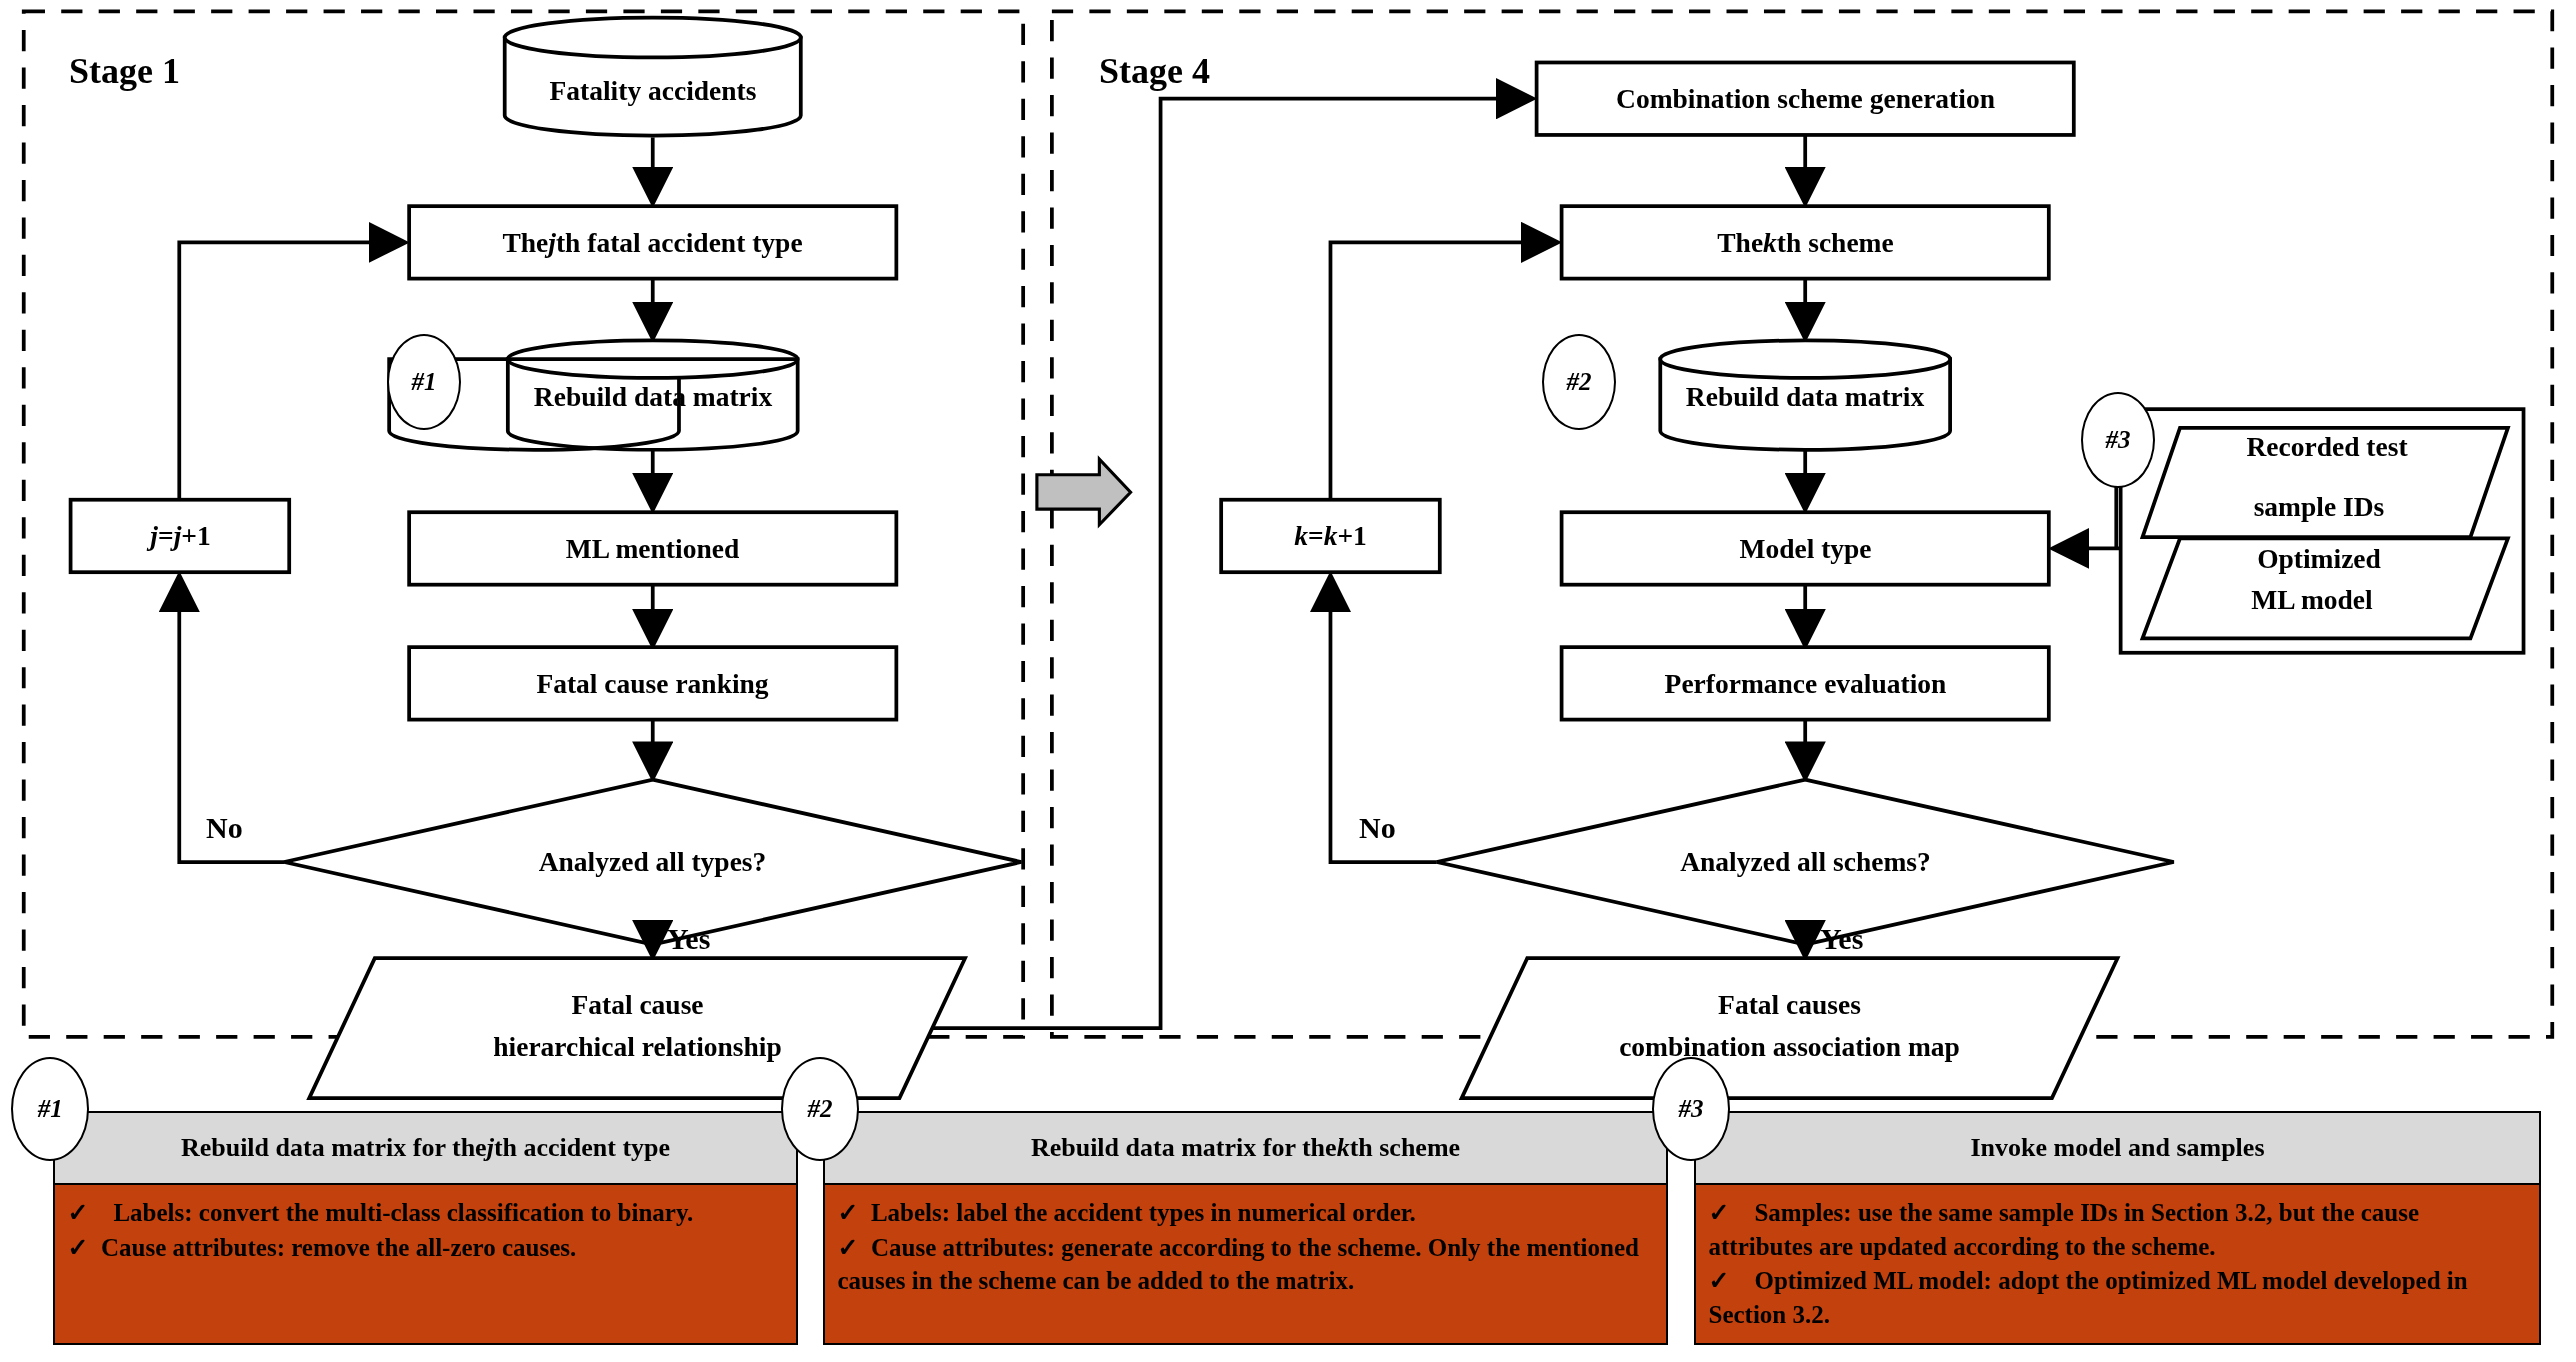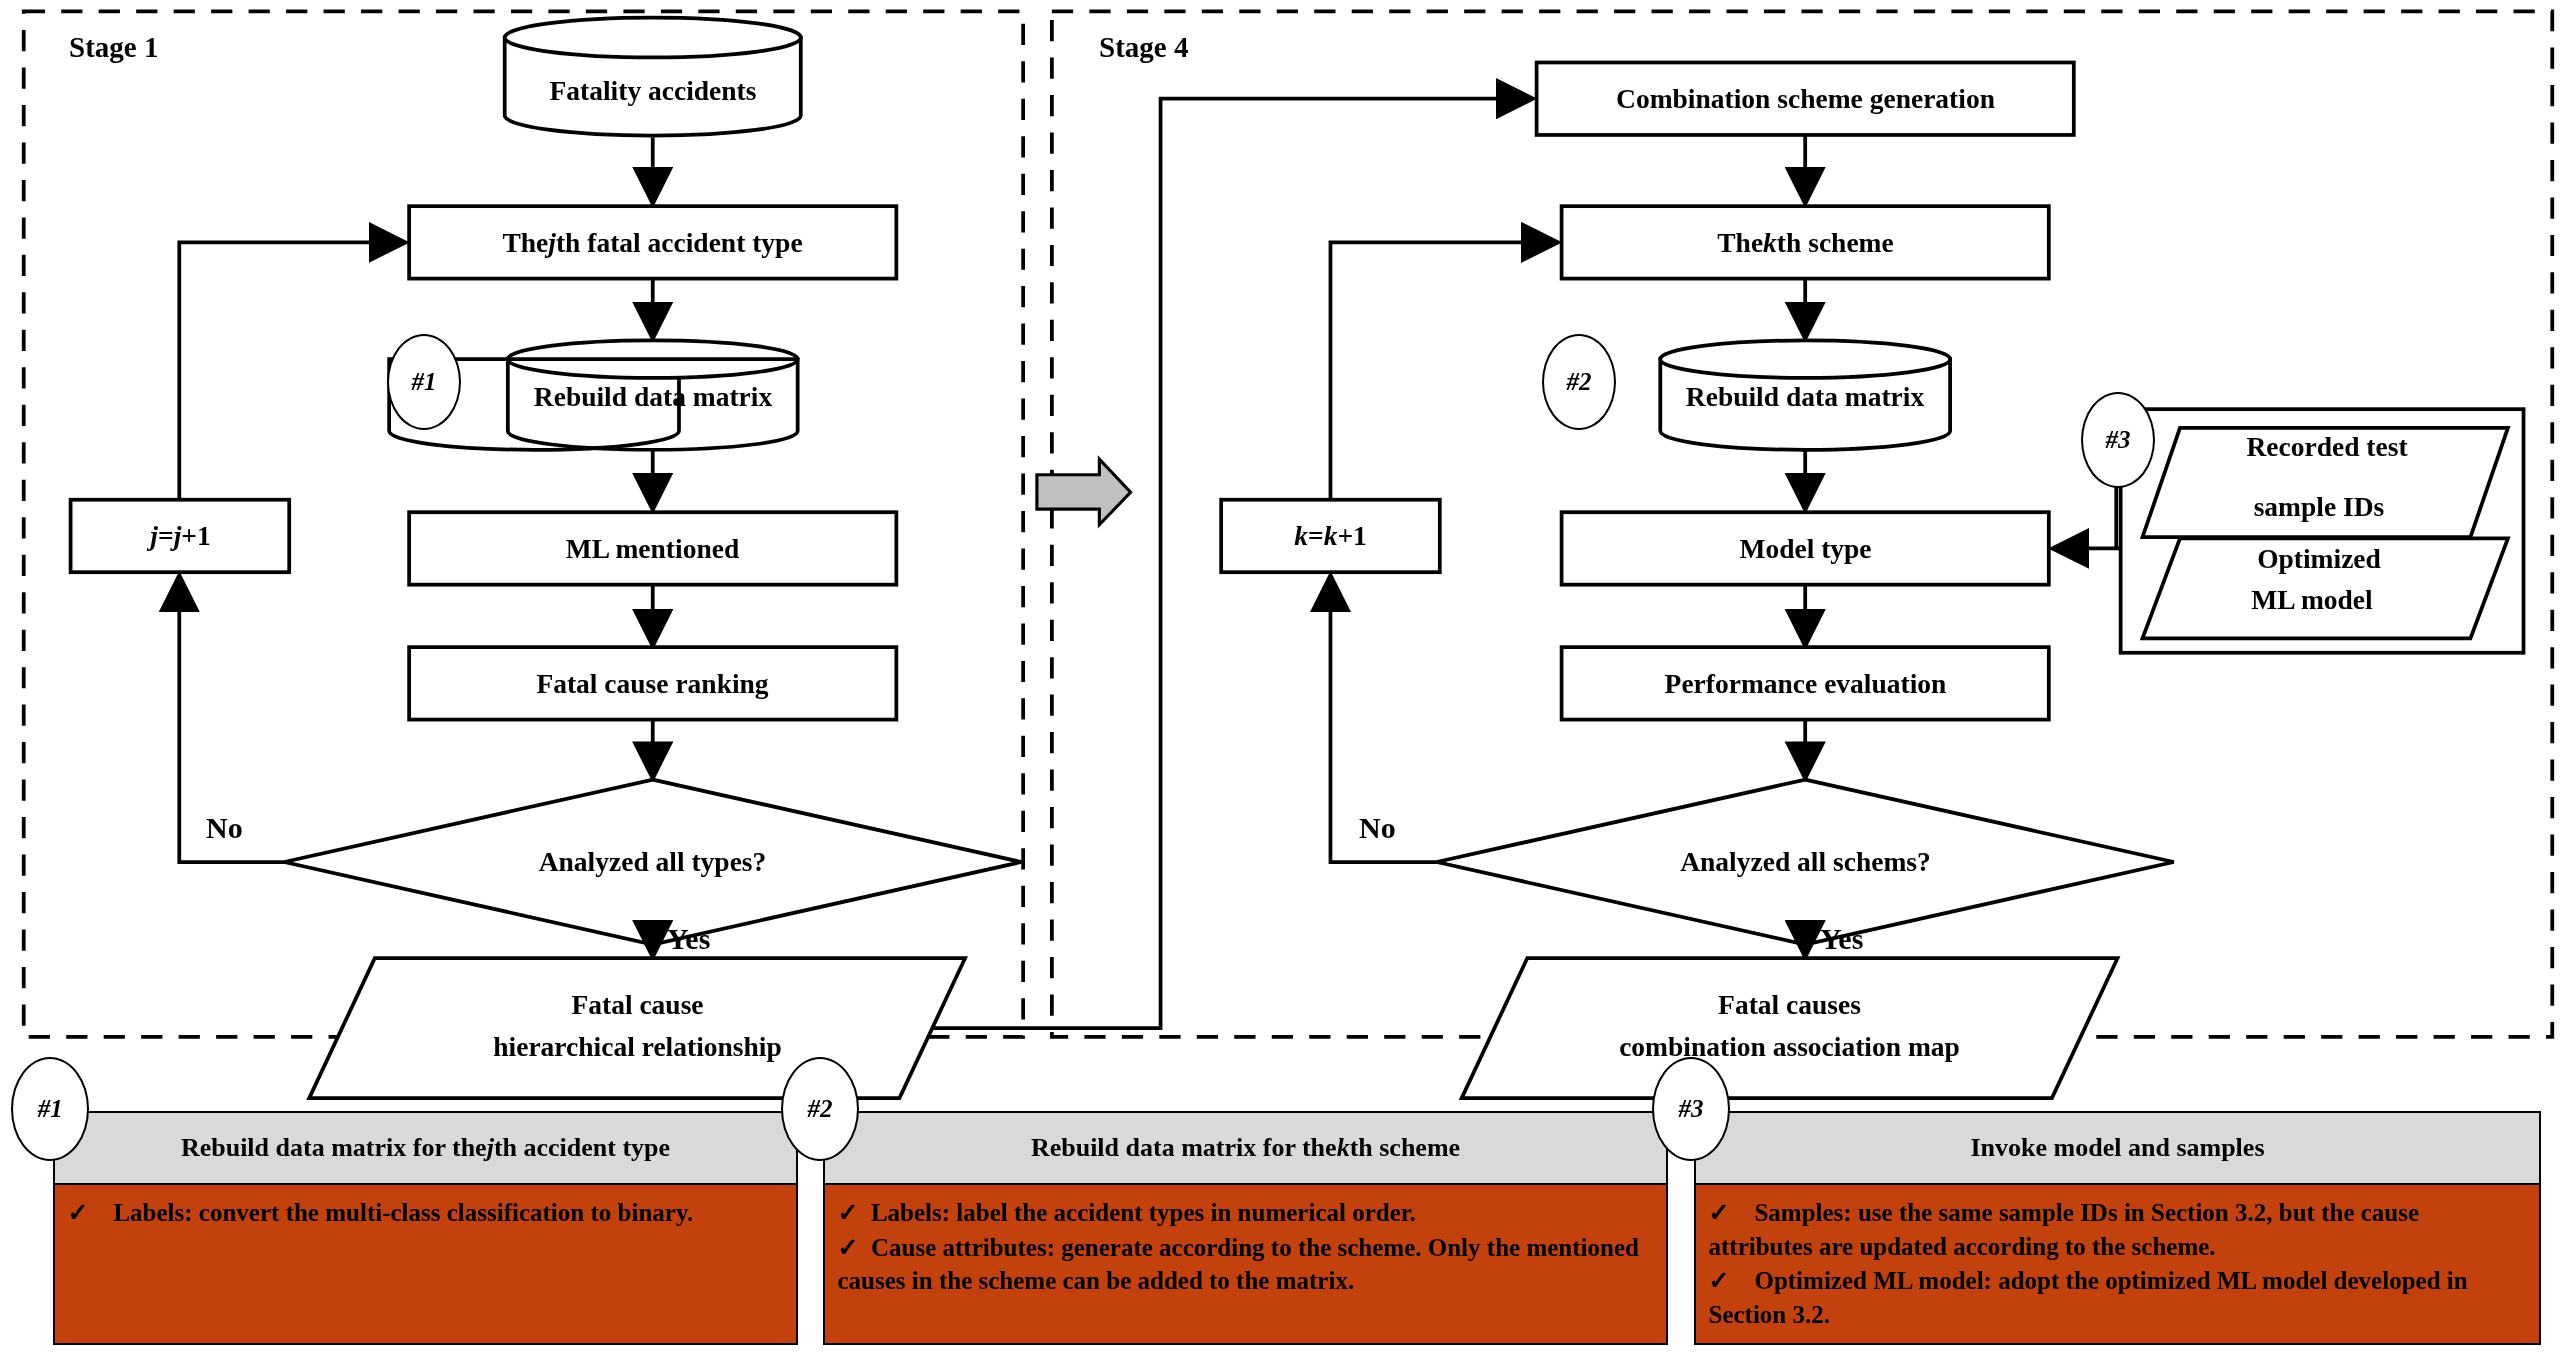--- a/index.html
+++ b/index.html
@@ -5,21 +5,21 @@
   html,body{margin:0;padding:0;background:#ffffff;}
   body{font-family:"Liberation Serif", serif;}
   #page{position:relative;width:2576px;height:1363px;background:#fff;overflow:hidden;}
   svg#canvas{position:absolute;left:0;top:0;width:2576px;height:1363px;}
   .nodeText{
     position:absolute;display:flex;align-items:center;justify-content:center;
     text-align:center;font-family:"Liberation Serif", serif;font-weight:bold;
     color:#000;line-height:1.15;pointer-events:none;
   }
   .f-big{font-size:27.5px;}
-  .f-stage{font-size:29px;}
+  .f-stage{font-size:36px;margin-top:24px;}
   .f-mark{font-size:25px;font-style:italic;}
   .f-yn{font-size:30px;}
   .f-hdr{font-size:26px;}
   .f-body{font-size:25px;}
   .legendTbl{position:absolute;box-sizing:border-box;border:2.5px solid #000;background:#c2410c;}
   .legendHdr{box-sizing:border-box;background:#d9d9d9;border-bottom:2.5px solid #000;
      display:flex;align-items:center;justify-content:center;text-align:center;
      font-weight:bold;font-family:"Liberation Serif", serif;}
   .legendBody{box-sizing:border-box;padding:11.2px 12.5px 6.2px 12.5px;font-weight:bold;
      font-family:"Liberation Serif", serif;line-height:1.34;}
@@ -175,20 +175,21 @@
   <div class="nodeText f-big" style="left:2165px;top:584px;width:294px;height:32px;">ML model</div>
 
   <div class="legendTbl" style="left:53px;top:1111px;width:745px;height:234px;">
     <div class="legendHdr f-hdr" style="height:72px;">
       <span>Rebuild data matrix for the </span>
         <span class="ital">j</span>
         <span>th accident type</span>
     </div>
     <div class="legendBody f-body">
       <p>✓ Labels: convert the multi-class classification to  binary.</p>
+      <p>✓ Cause attributes: remove the all-zero causes.</p>
     </div>
   </div>
 
   <div class="legendTbl" style="left:823px;top:1111px;width:845px;height:234px;">
     <div class="legendHdr f-hdr" style="height:72px;">
       <span>Rebuild data matrix for the </span>
         <span class="ital">k</span>
         <span>th scheme</span>
     </div>
     <div class="legendBody f-body">

